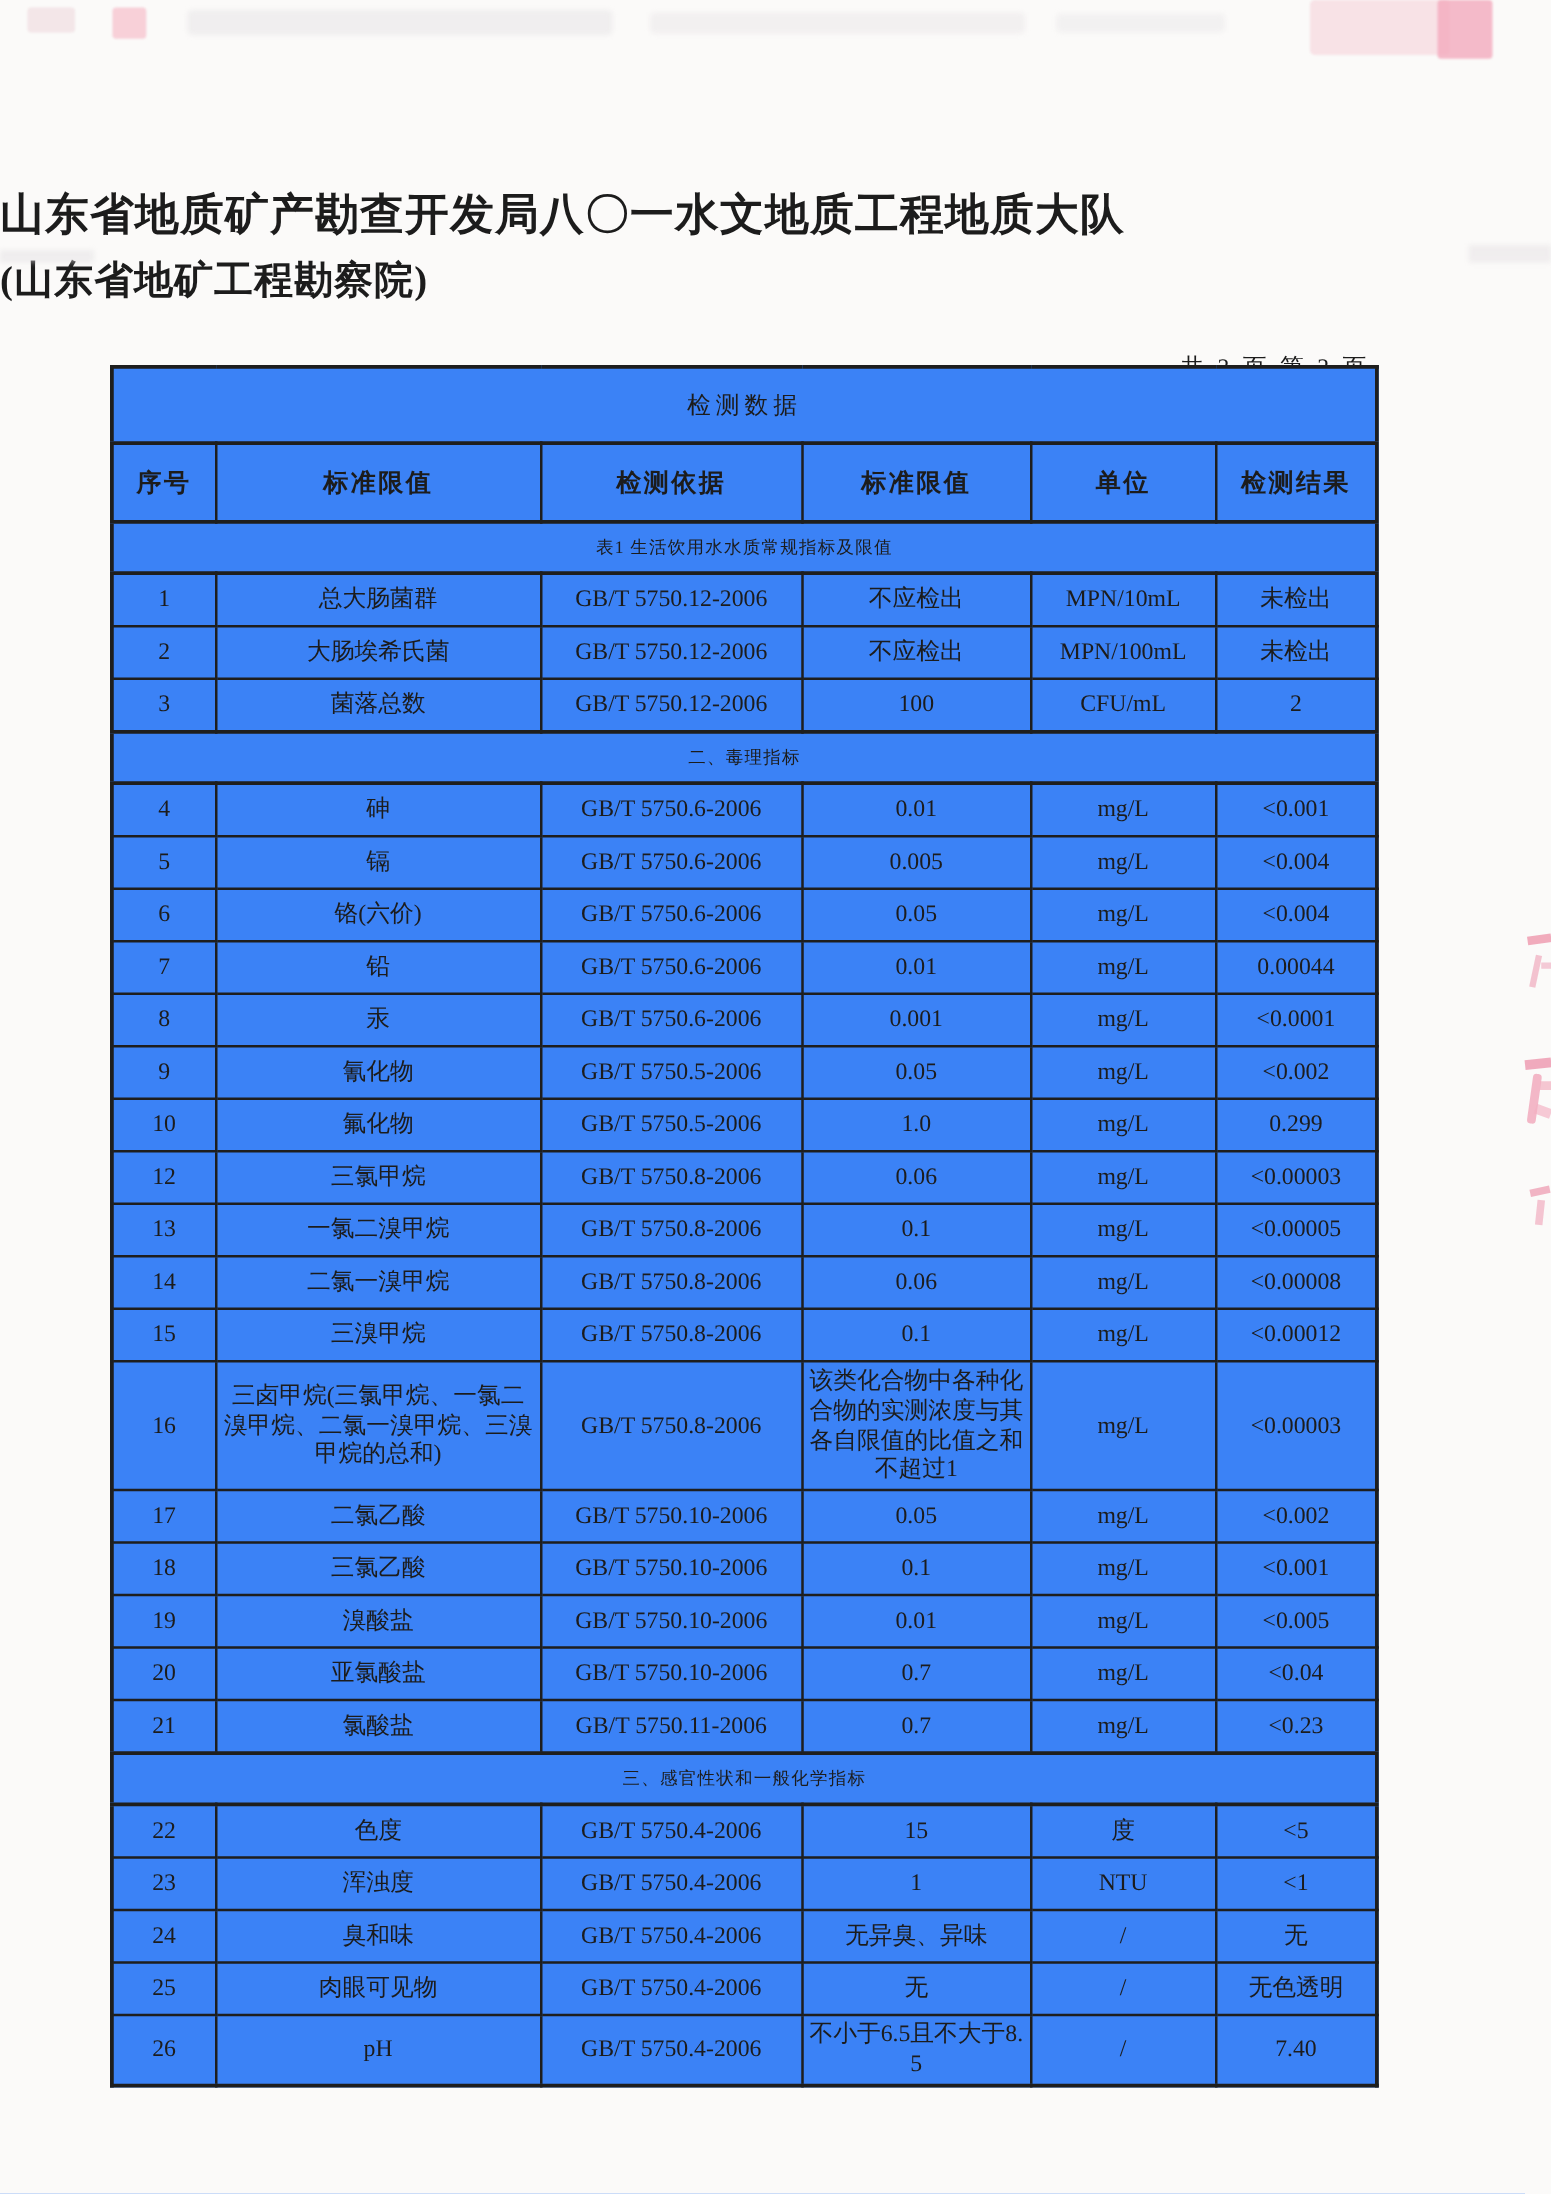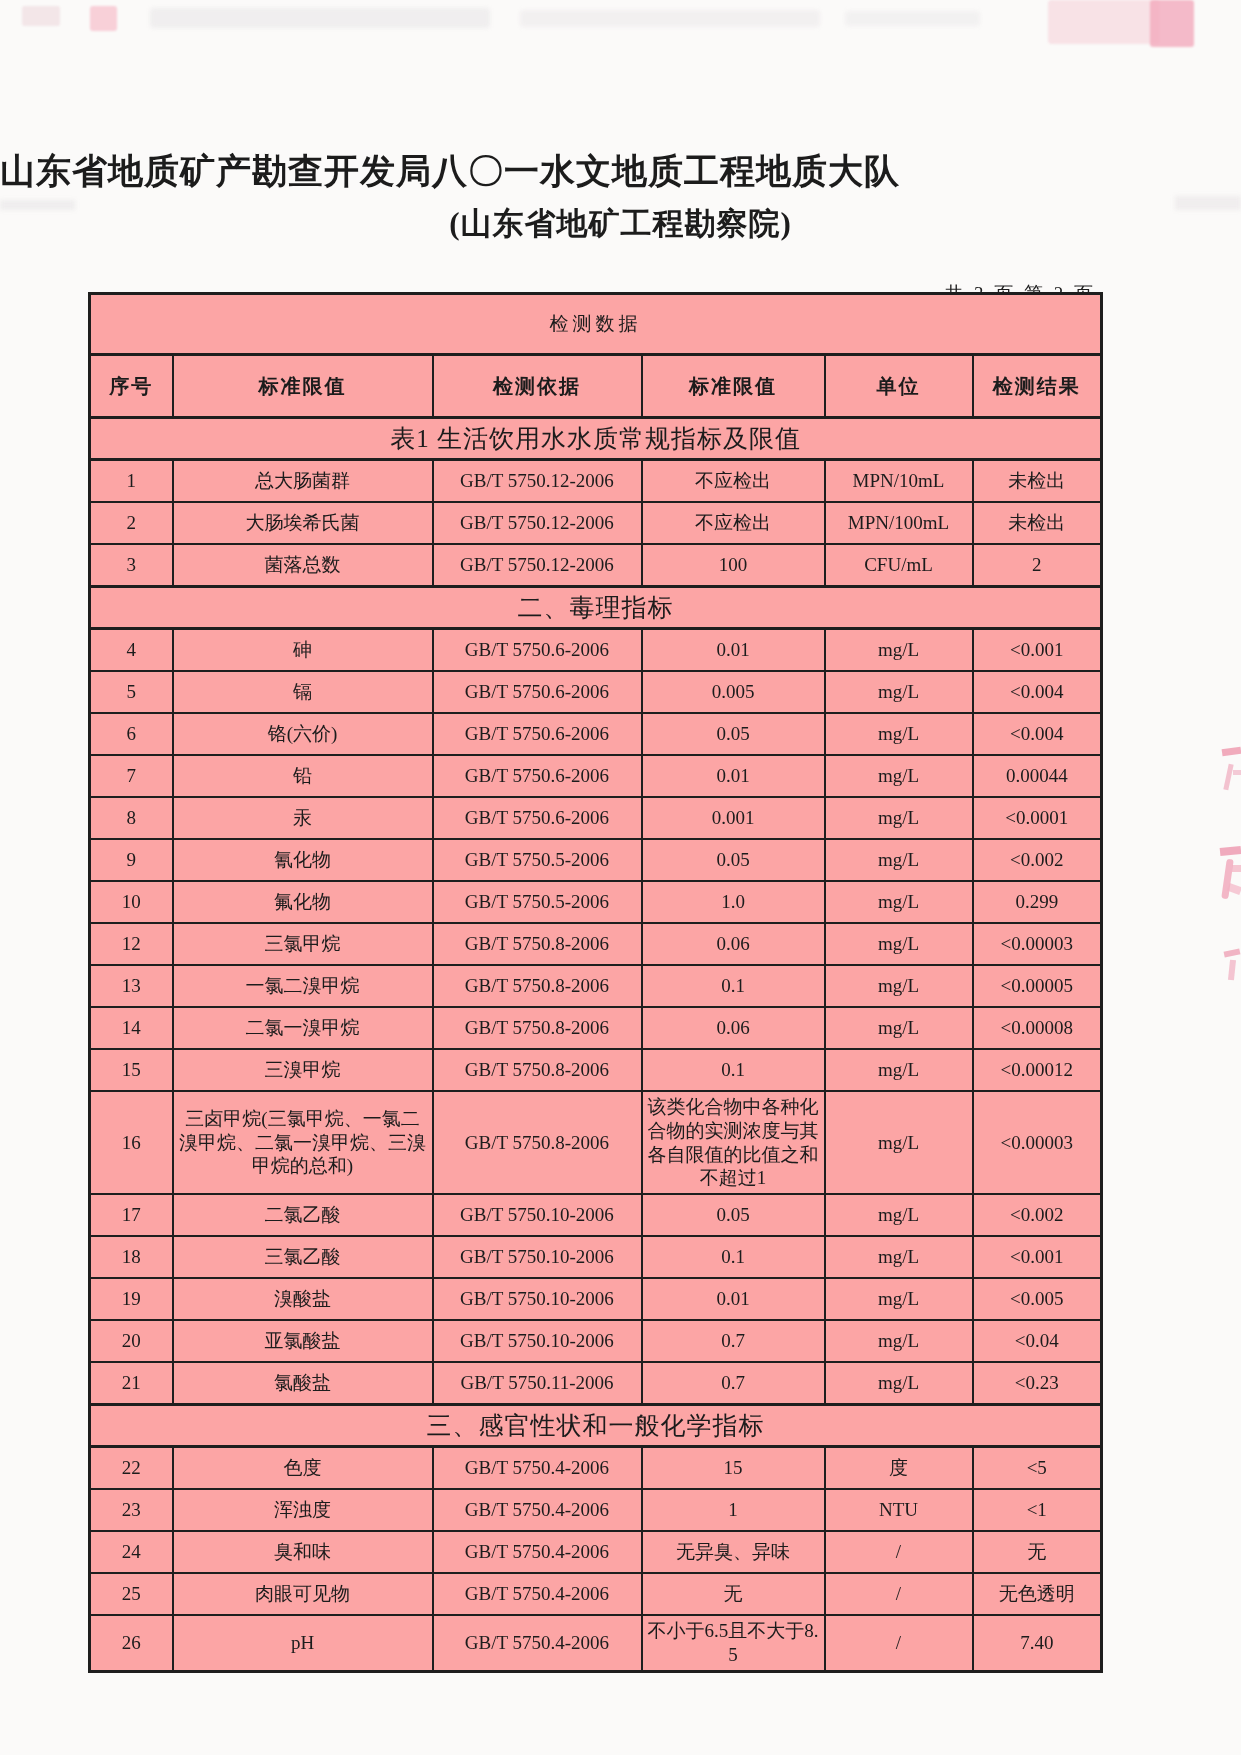--- a/index.html
+++ b/index.html
@@ -14,21 +14,20 @@
 
   
   .doc-title{
     margin-top:148px;
     font-size:35px;
     font-weight:bold;
     letter-spacing:1px;
   }
   .doc-subtitle{
     margin-top:8px;
-    text-align:center;
     font-size:31px;
     font-weight:bold;
     letter-spacing:1px;
   }
   .page-info{
     position:absolute;
     left:88px;width:1008px;
     top:260px;
     text-align:right;
     font-size:19px;
@@ -37,21 +36,21 @@
   }
 
   
   table.report{
     position:absolute;
     left:88px;top:292px;
     width:1012px;
     border-collapse:collapse;
     table-layout:fixed;
     border:3px solid #1e1e1e;
-    background:#fca5a5;
+    background:#3b82f6;
   }
   .report th,.report td{
     border:2px solid #1e1e1e;
     text-align:center;
     vertical-align:middle;
     font-size:19px;
     padding:3px 5px;
     overflow:hidden;
     word-break:break-all;
   }
@@ -63,21 +62,21 @@
     border-bottom:3px solid #1e1e1e !important;
   }
   .col-header-row th{
     height:54px;
     font-weight:bold;
     font-size:20px;
     letter-spacing:2px;
   }
   .section-row td{
     height:32px;
-    font-size:25px;
+    font-size:14px;
     letter-spacing:1px;
     border-top:3px solid #1e1e1e;
     border-bottom:3px solid #1e1e1e;
   }
   .data-row td{height:34px;line-height:1.25;}
   .data-row td.cell-method{white-space:nowrap;}
   .data-row td.cell-no,
   .data-row td.cell-result,
   .data-row td.cell-unit{white-space:nowrap;}
 

